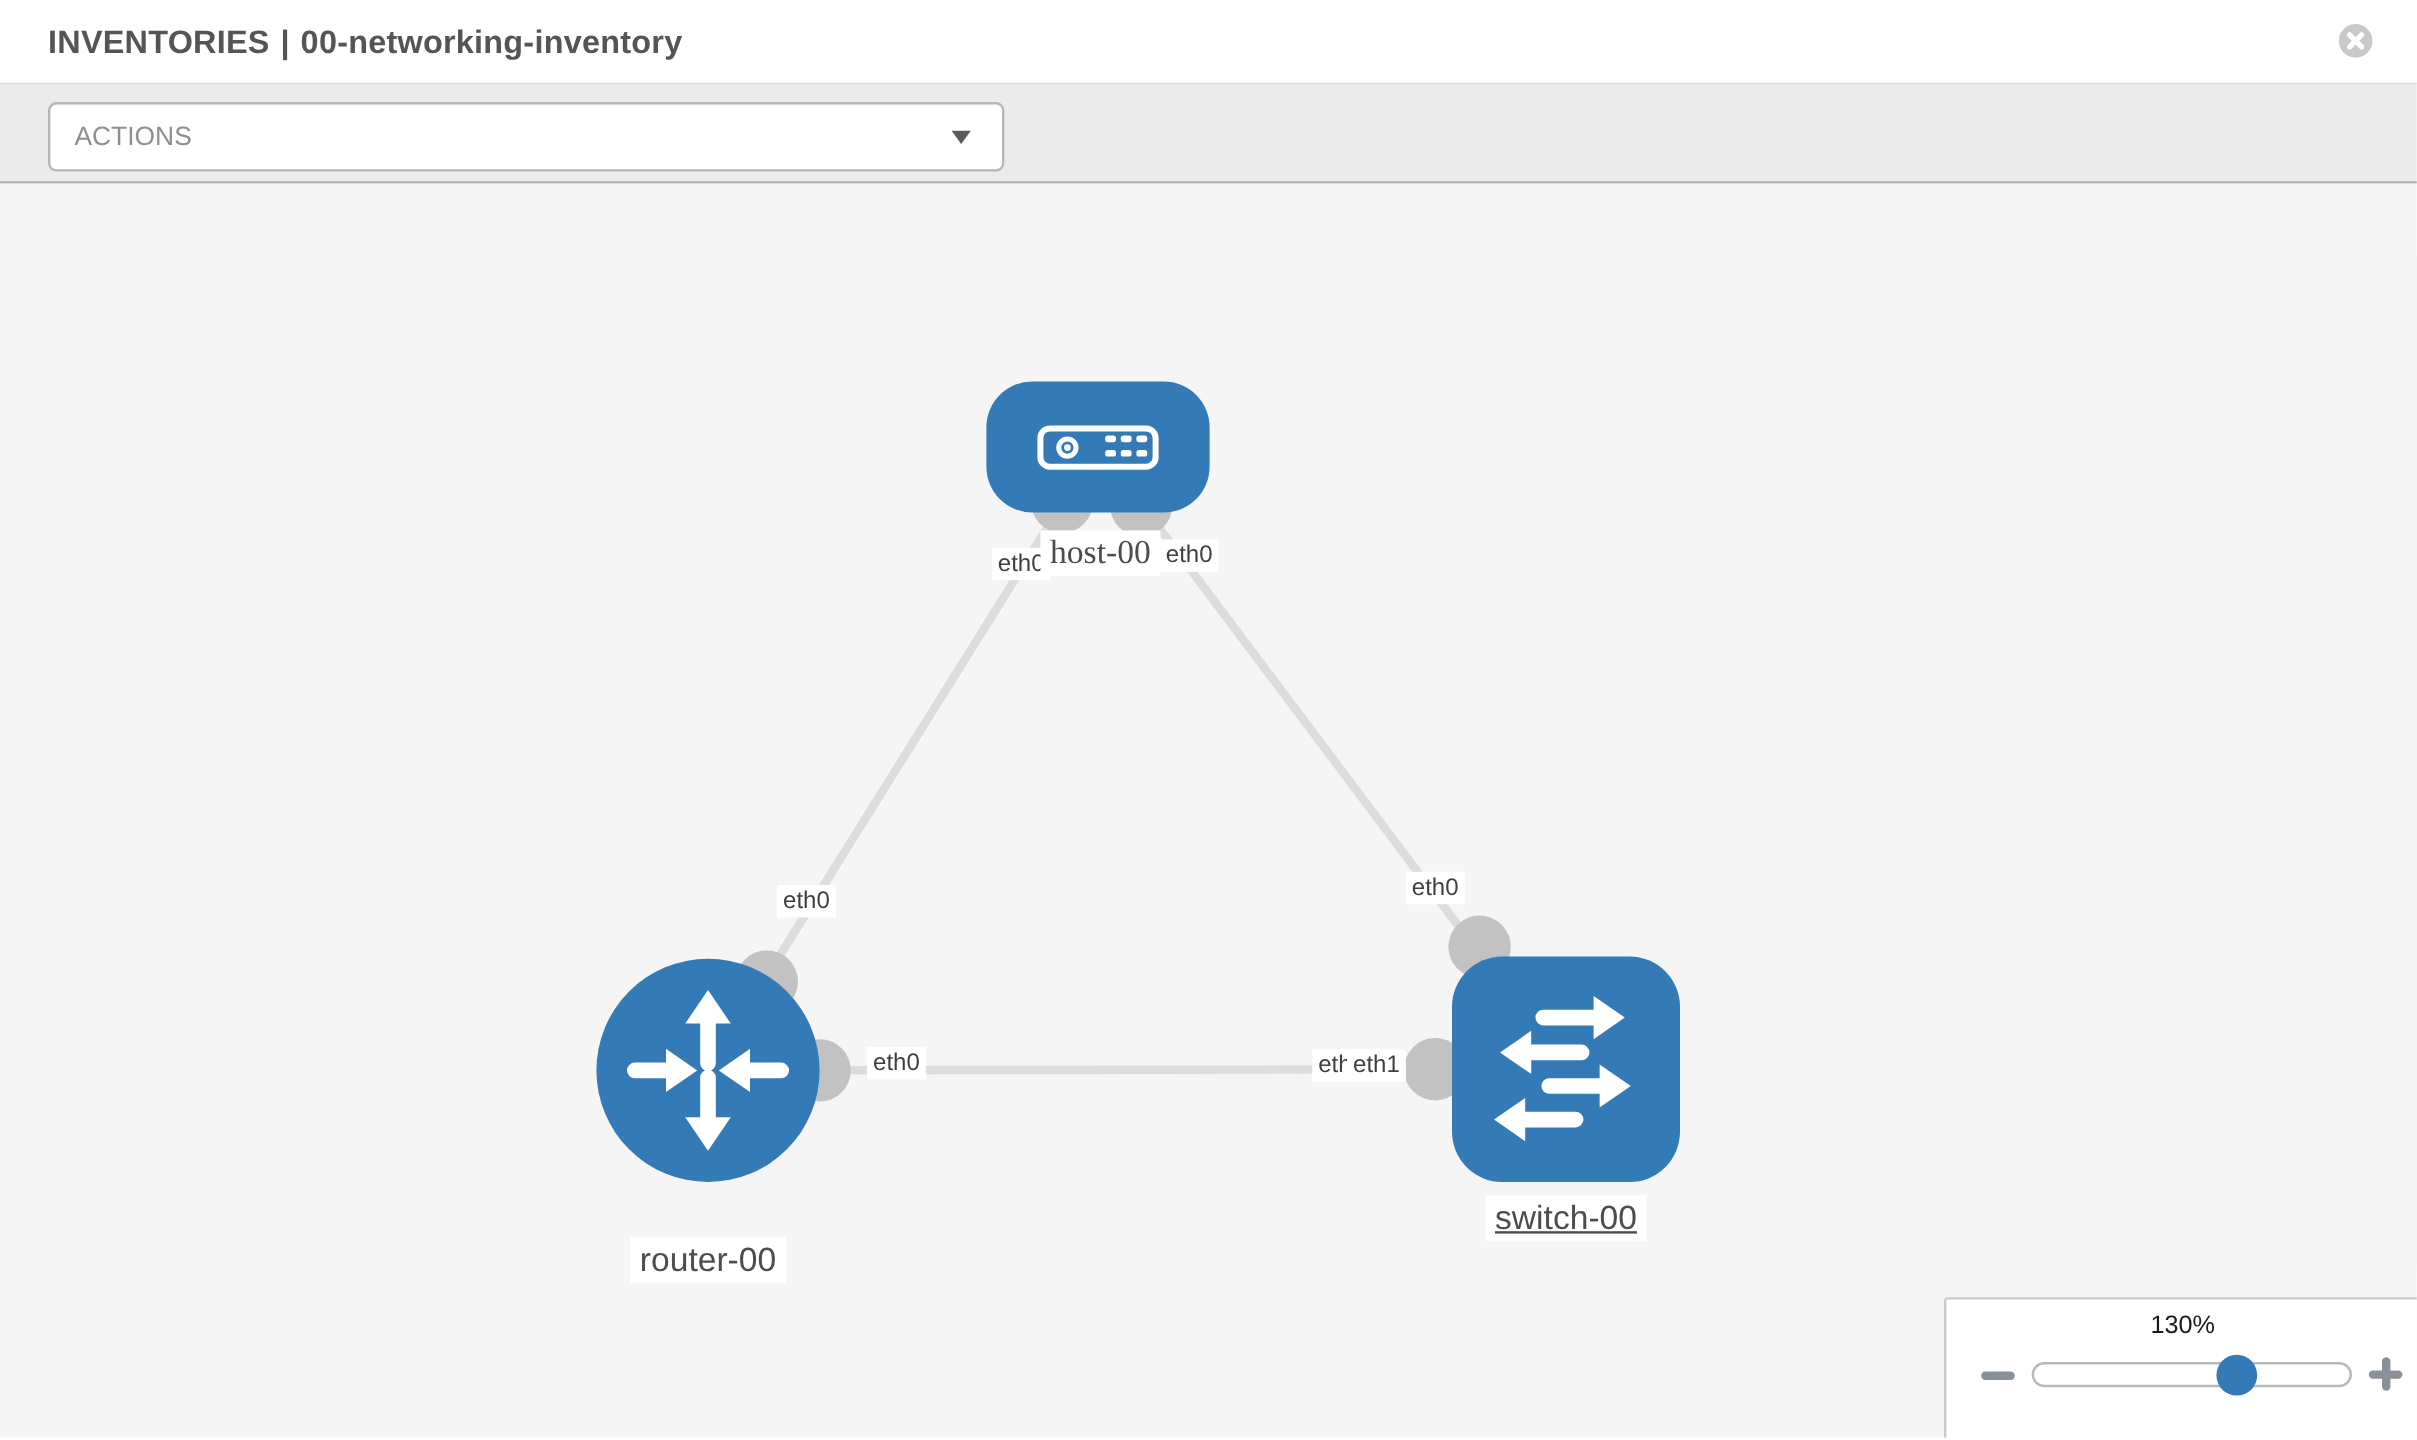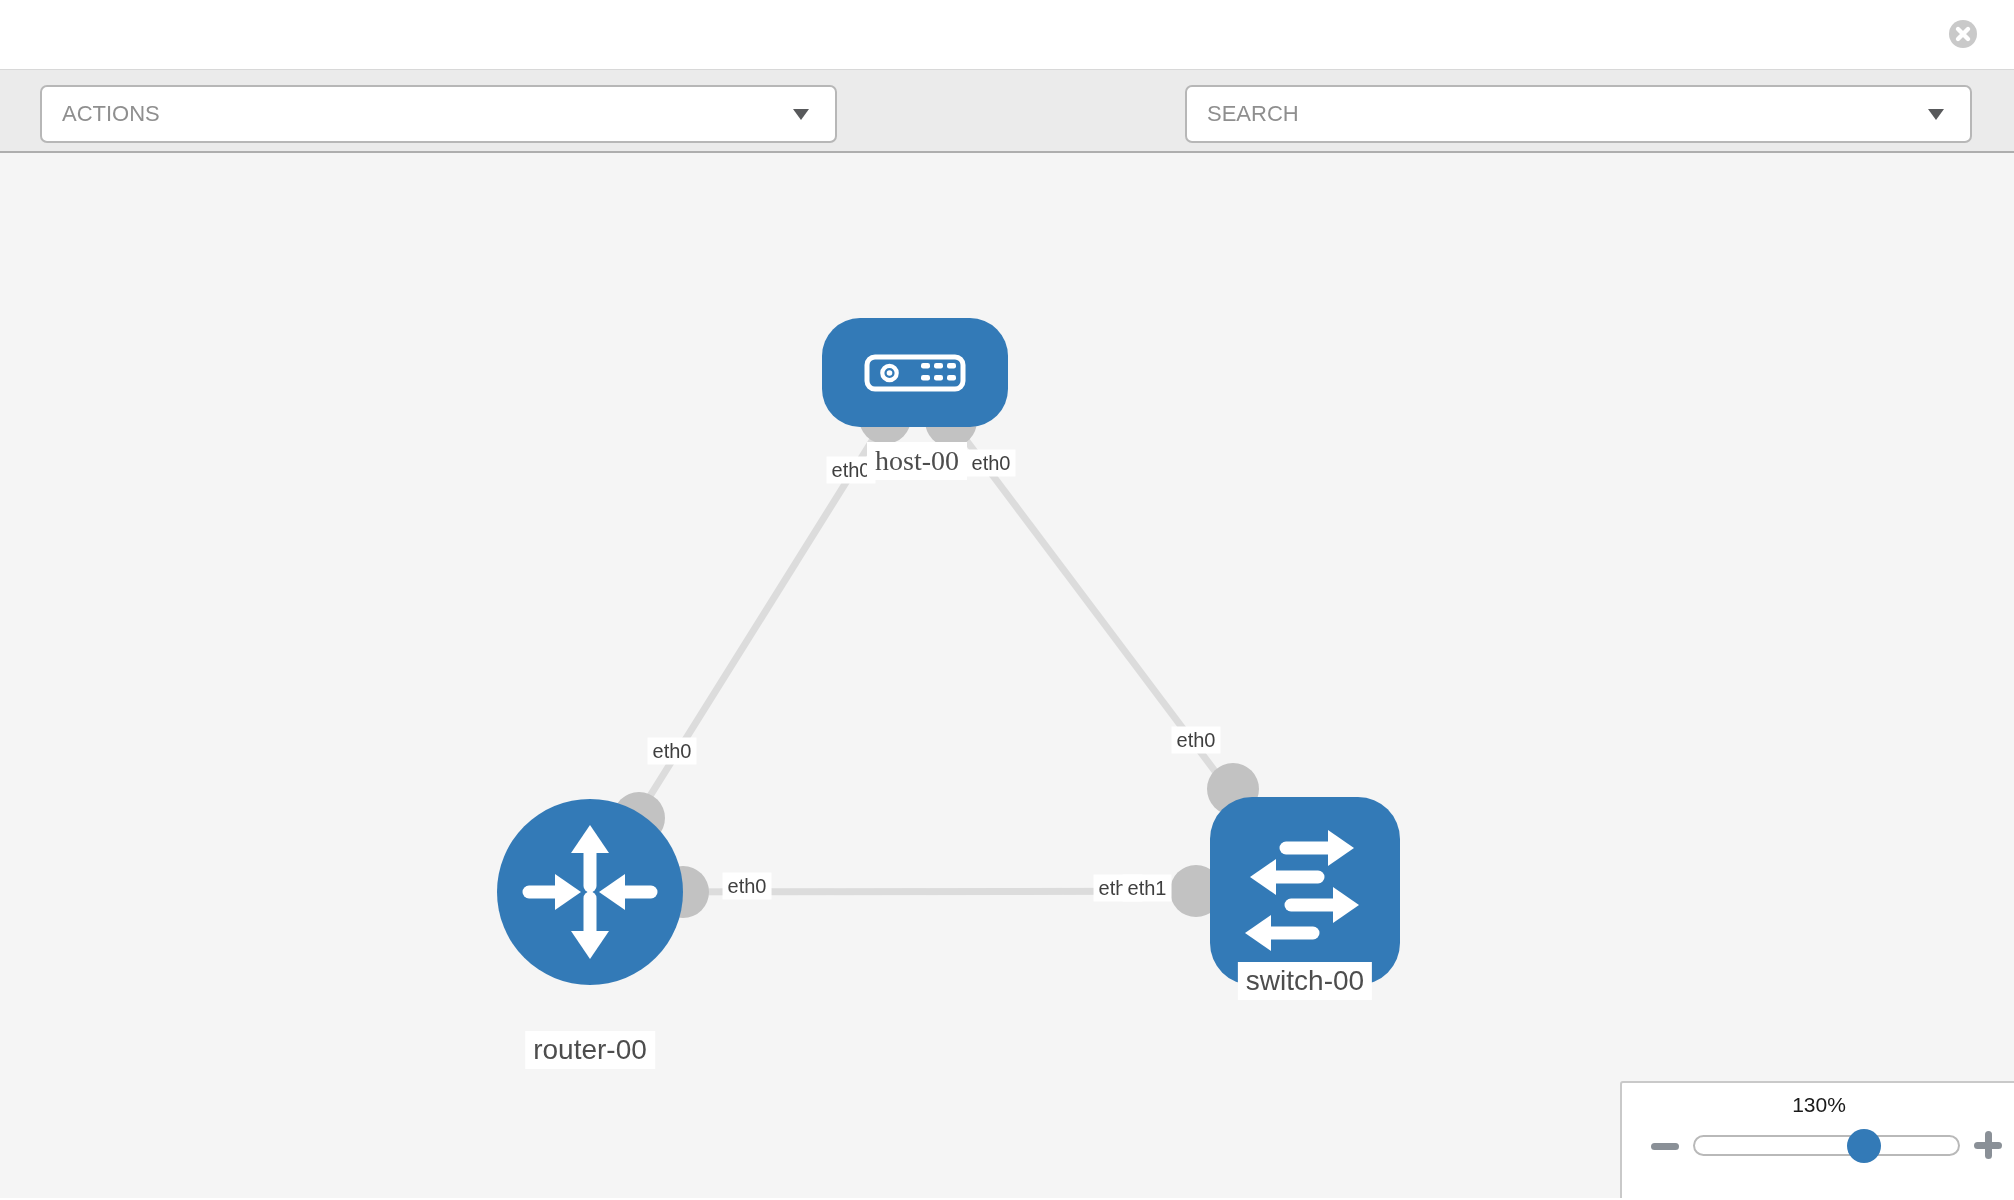--- a/index.html
+++ b/index.html
@@ -48,20 +48,25 @@
   .zoom-plus .bar-v { position:absolute; left:10.5px; top:0; width:7px; height:28px; border-radius:4px; background:#8a9097; }
   .zoom-track { position:absolute; left:71px; top:52px; width:267px; height:21px; background:#fff;
                 border:2px solid #b9b9b9; border-radius:11px; cursor:pointer; }
   .zoom-thumb { position:absolute; left:225px; top:46px; width:34px; height:34px; border-radius:50%;
                 background:#337ab7; cursor:grab; }
 </style>
 </head>
 <body>
 
 <div class="hdr">
+  <div class="hdr-title">
+    <span>INVENTORIES</span>
+    <span>|</span>
+    <span>00-networking-inventory</span>
+  </div>
   <div class="close-btn">
     <svg width="28" height="28" viewBox="0 0 28 28">
       <path d="M9 9 L19 19 M19 9 L9 19" stroke="#ffffff" stroke-width="4.4" stroke-linecap="round" fill="none"></path>
     </svg>
   </div>
 </div>
 
 <div class="toolbar">
   <div class="dd dd-actions">
     <span>ACTIONS</span>
@@ -78,24 +83,20 @@
     <svg width="36" height="36" viewBox="0 0 32 32">
       <g transform="rotate(-45 16 16)" stroke="#81878f" fill="none">
         <circle cx="16" cy="8.2" r="4.6" stroke-width="4.2"></circle>
         <path d="M16 13 L16 27" stroke-width="4.6" stroke-linecap="round"></path>
         <path d="M16 21.5 L21.5 21.5" stroke-width="4.2" stroke-linecap="round"></path>
         <path d="M16 26.8 L21.5 26.8" stroke-width="4.2" stroke-linecap="round"></path>
       </g>
     </svg>
   </div>
 
-  <div class="dd dd-search">
-    <span>SEARCH</span>
-    <span class="caret"></span>
-  </div>
 </div>
 
 <div class="canvas">
 
   <svg class="topo-svg" width="2014" height="1045" viewBox="0 0 2014 1045">
 
     <g stroke="#dcdcdc" stroke-width="7">
       <line x1="915" y1="219" x2="590" y2="739"></line>
       <line x1="915" y1="219" x2="1305" y2="738"></line>
       <line x1="590" y1="739" x2="1305" y2="738"></line>
@@ -167,21 +168,21 @@
   <div class="chip chip-if" style="left:851px;  top:317px;">eth0</div>
   <div class="chip chip-if" style="left:991px;  top:310px;">eth0</div>
   <div class="chip chip-if" style="left:672px;  top:598px;">eth0</div>
   <div class="chip chip-if" style="left:1196px; top:587px;">eth0</div>
   <div class="chip chip-if" style="left:747px;  top:733px;">eth0</div>
   <div class="chip chip-if" style="left:1118px; top:735px;">eth0</div>
   <div class="chip chip-if" style="left:1147px; top:735px;text-align:right;">eth1</div>
 
   <div class="chip chip-node" style="left:917px;  top:308px;font-family:Liberation Serif, serif;">host-00</div>
   <div class="chip chip-node" style="left:590px;  top:897px;text-align:center;">router-00</div>
-  <div class="chip chip-node" style="left:1305px; top:828px;">switch-00</div>
+  <div class="chip chip-node" style="left:1305px; top:862px;text-decoration:underline;">switch-00</div>
 
   <div class="zoom-panel">
     <div class="zoom-level">130%</div>
     <div class="zoom-minus">
       <div class="bar-h"></div>
     </div>
     <div class="zoom-track"></div>
     <div class="zoom-thumb"></div>
     <div class="zoom-plus">
       <div class="bar-h"></div>

